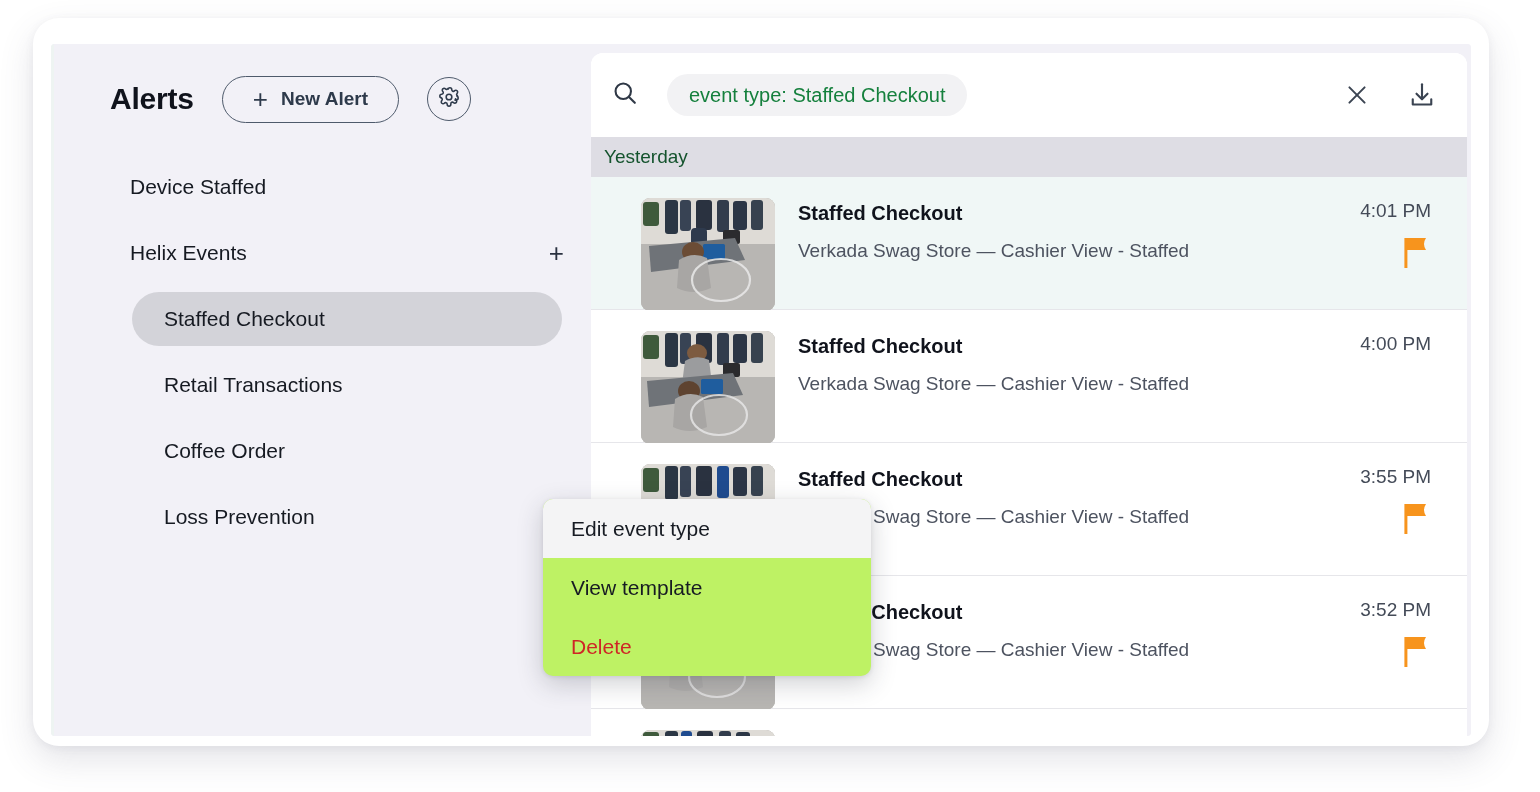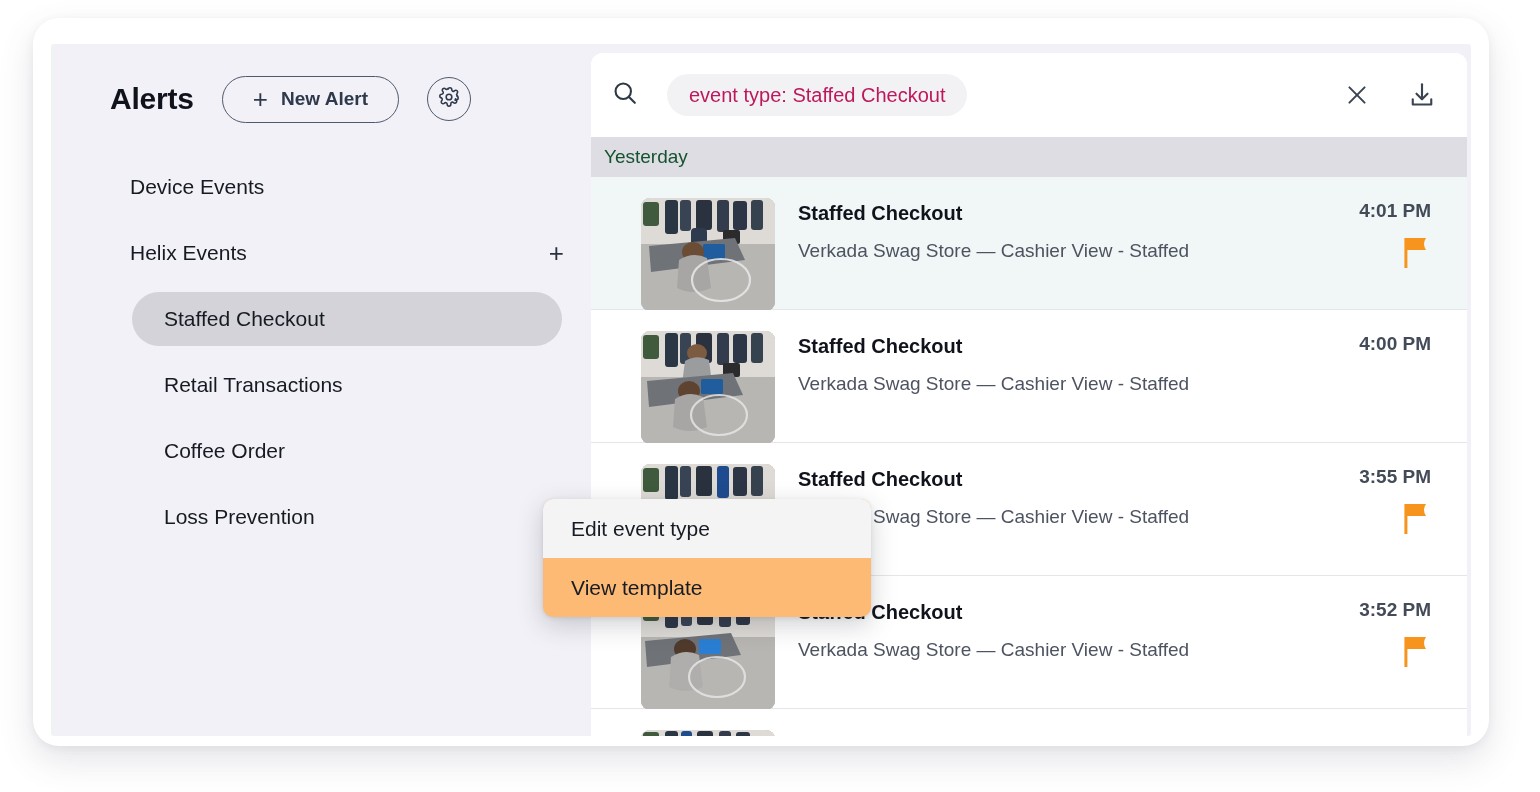--- a/index.html
+++ b/index.html
@@ -122,21 +122,21 @@
     background: #ffffff;
   }
   .search-pill {
     margin-left: 28px;
     height: 42px;
     display: flex; align-items: center;
     padding: 0 22px;
     background: #f2f2f4;
     border-radius: 21px;
     font-size: 20px;
-    color: #be185d;
+    color: #15803d;
     white-space: nowrap;
     cursor: text;
   }
   .bar-actions { margin-left: auto; display: flex; align-items: center; gap: 36px; padding-right: 12px;}
   .icon-btn { cursor: pointer; display:flex; align-items:center; justify-content:center; }
 
   .date-header {
     height: 40px;
     background: #dedde4;
     display: flex; align-items: center;
@@ -166,31 +166,30 @@
   }
   .thumb svg { display: block; width: 100%; height: 100%; }
   .ev-text { margin-left: 23px; padding-top: 4px; }
   .ev-title { font-size: 20px; font-weight: bold; color: #10131c; }
   .ev-sub { margin-top: 15px; font-size: 19px; color: #4d5360; }
   .ev-right {
     margin-left: auto;
     padding-right: 36px;
     text-align: right;
     padding-top: 2px;
-    font-weight: bold;
   }
   .ev-time { font-size: 19px; color: #444b58; }
   .flag-wrap { margin-top: 14px; display: flex; justify-content: flex-end; }
 
   
   .context-menu {
     position: absolute;
     left: 492px; top: 455px;
     width: 328px;
-    background: #fdba74;
+    background: #bef264;
     border-radius: 10px;
     box-shadow: 0 8px 26px rgba(40,44,60,.22), 0 1px 4px rgba(40,44,60,.10);
     overflow: hidden;
     z-index: 40;
   }
   .menu-item {
     height: 59px;
     display: flex; align-items: center;
     padding-left: 28px;
     font-size: 21px;
@@ -219,21 +218,21 @@
               <circle cx="12" cy="12" r="3.1"></circle>
               <path d="M19.4 13.4a1.7 1.7 0 0 0 .34 1.87l.06.06a2 2 0 1 1-2.83 2.83l-.06-.06a1.7 1.7 0 0 0-1.87-.34 1.7 1.7 0 0 0-1.03 1.56V20a2 2 0 1 1-4 0v-.1a1.7 1.7 0 0 0-1.1-1.56 1.7 1.7 0 0 0-1.87.34l-.06.06a2 2 0 1 1-2.83-2.83l.06-.06a1.7 1.7 0 0 0 .34-1.87 1.7 1.7 0 0 0-1.56-1.03H4a2 2 0 1 1 0-4h.1a1.7 1.7 0 0 0 1.56-1.1 1.7 1.7 0 0 0-.34-1.87l-.06-.06a2 2 0 1 1 2.83-2.83l.06.06a1.7 1.7 0 0 0 1.87.34H10a1.7 1.7 0 0 0 1.03-1.56V4a2 2 0 1 1 4 0v.1a1.7 1.7 0 0 0 1.03 1.56 1.7 1.7 0 0 0 1.87-.34l.06-.06a2 2 0 1 1 2.83 2.83l-.06.06a1.7 1.7 0 0 0-.34 1.87V10a1.7 1.7 0 0 0 1.56 1.03H20a2 2 0 1 1 0 4h-.1a1.7 1.7 0 0 0-1.56 1.03z"></path>
             </svg>
           </span>
         </div>
       </div>
 
       <div class="nav-list">
 
         <div class="nav-row">
-          <span>Device Events</span>
+          <span>Device Staffed</span>
         </div>
 
         <div class="nav-row">
           <span>Helix Events</span>
           <span class="row-plus">+</span>
         </div>
 
 
         <div class="nav-row selected-wrap">
           <div class="sel-pill"></div>
@@ -446,16 +445,19 @@
       </div>
     </div>
 
     <div class="context-menu">
       <div class="menu-item hovered">
         <span>Edit event type</span>
       </div>
       <div class="menu-item">
         <span>View template</span>
       </div>
+      <div class="menu-item danger">
+        <span>Delete</span>
+      </div>
     </div>
 
   </div>
 </div>
 
 </body></html>

